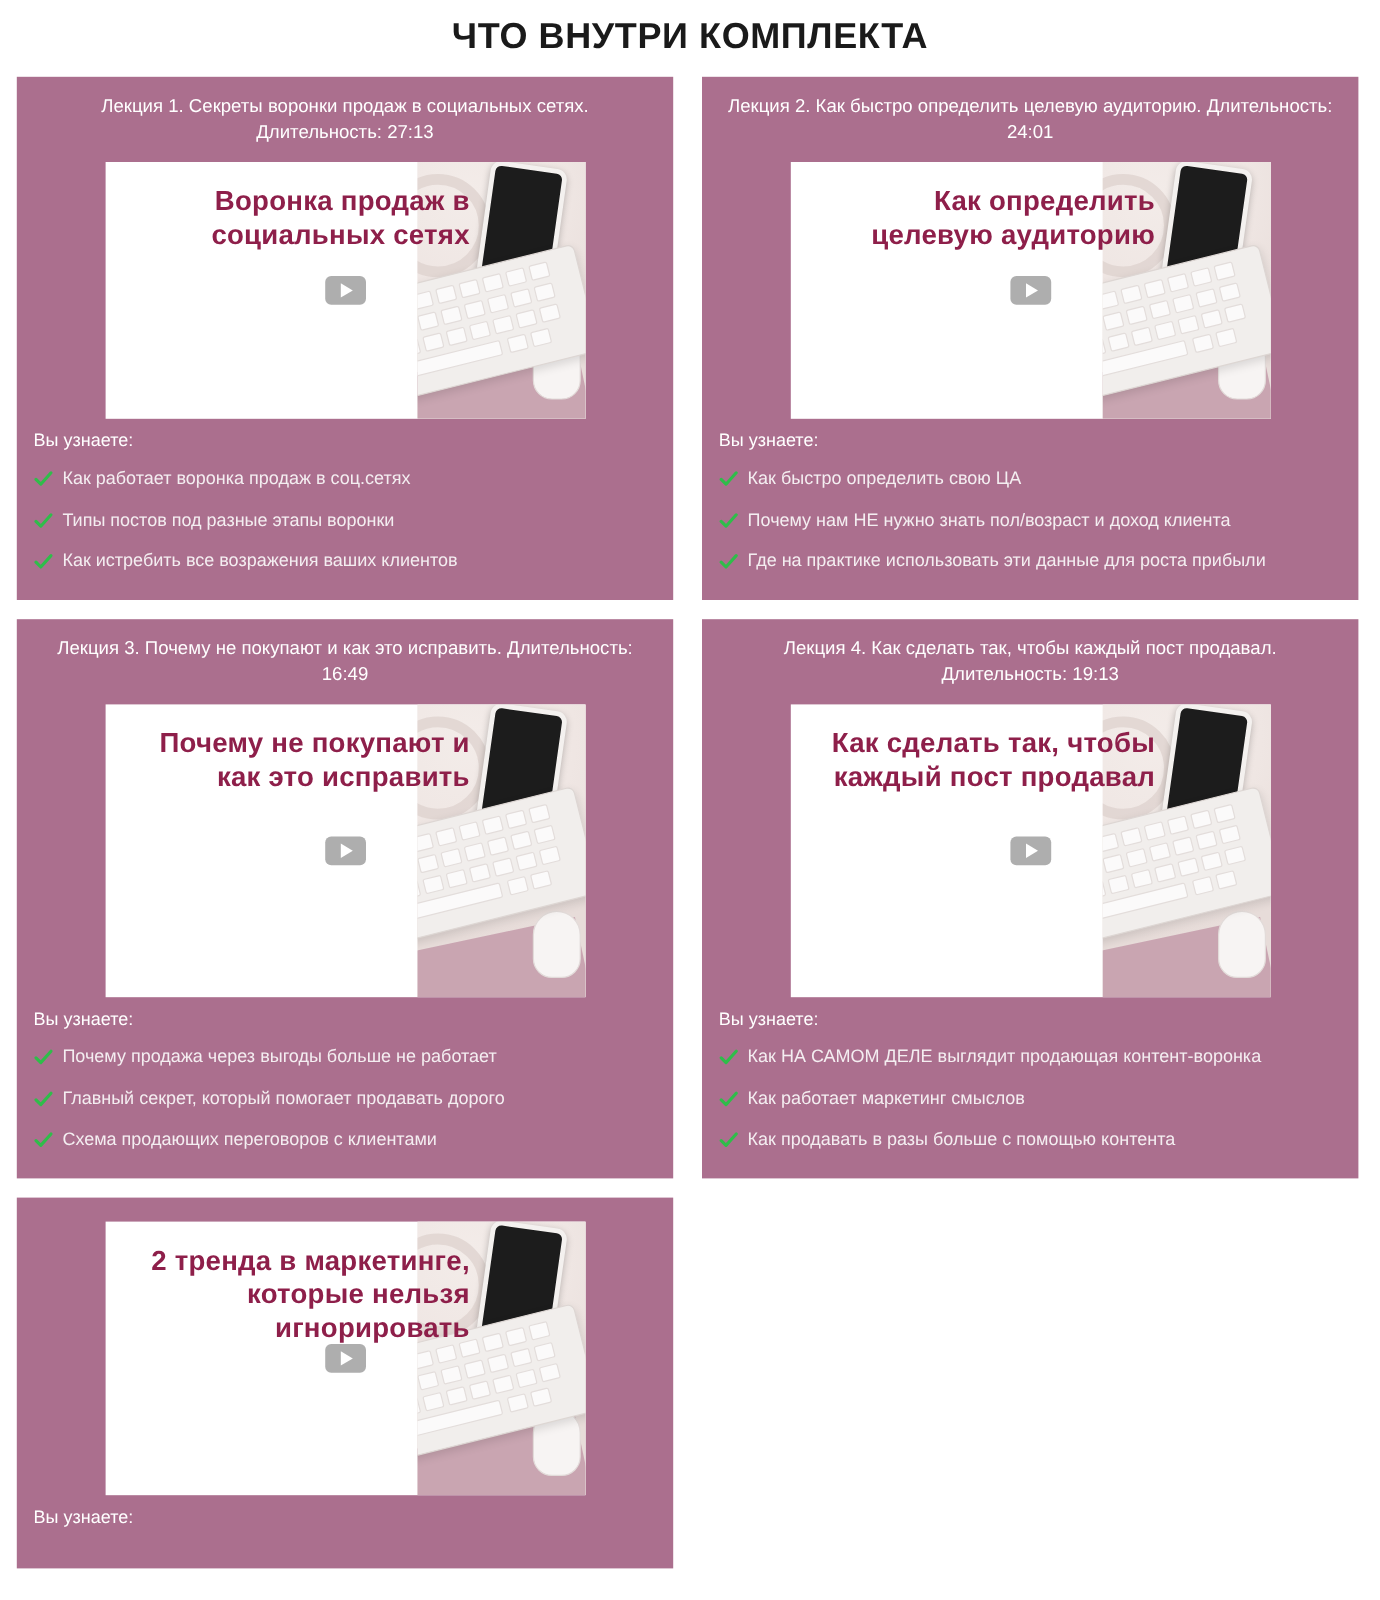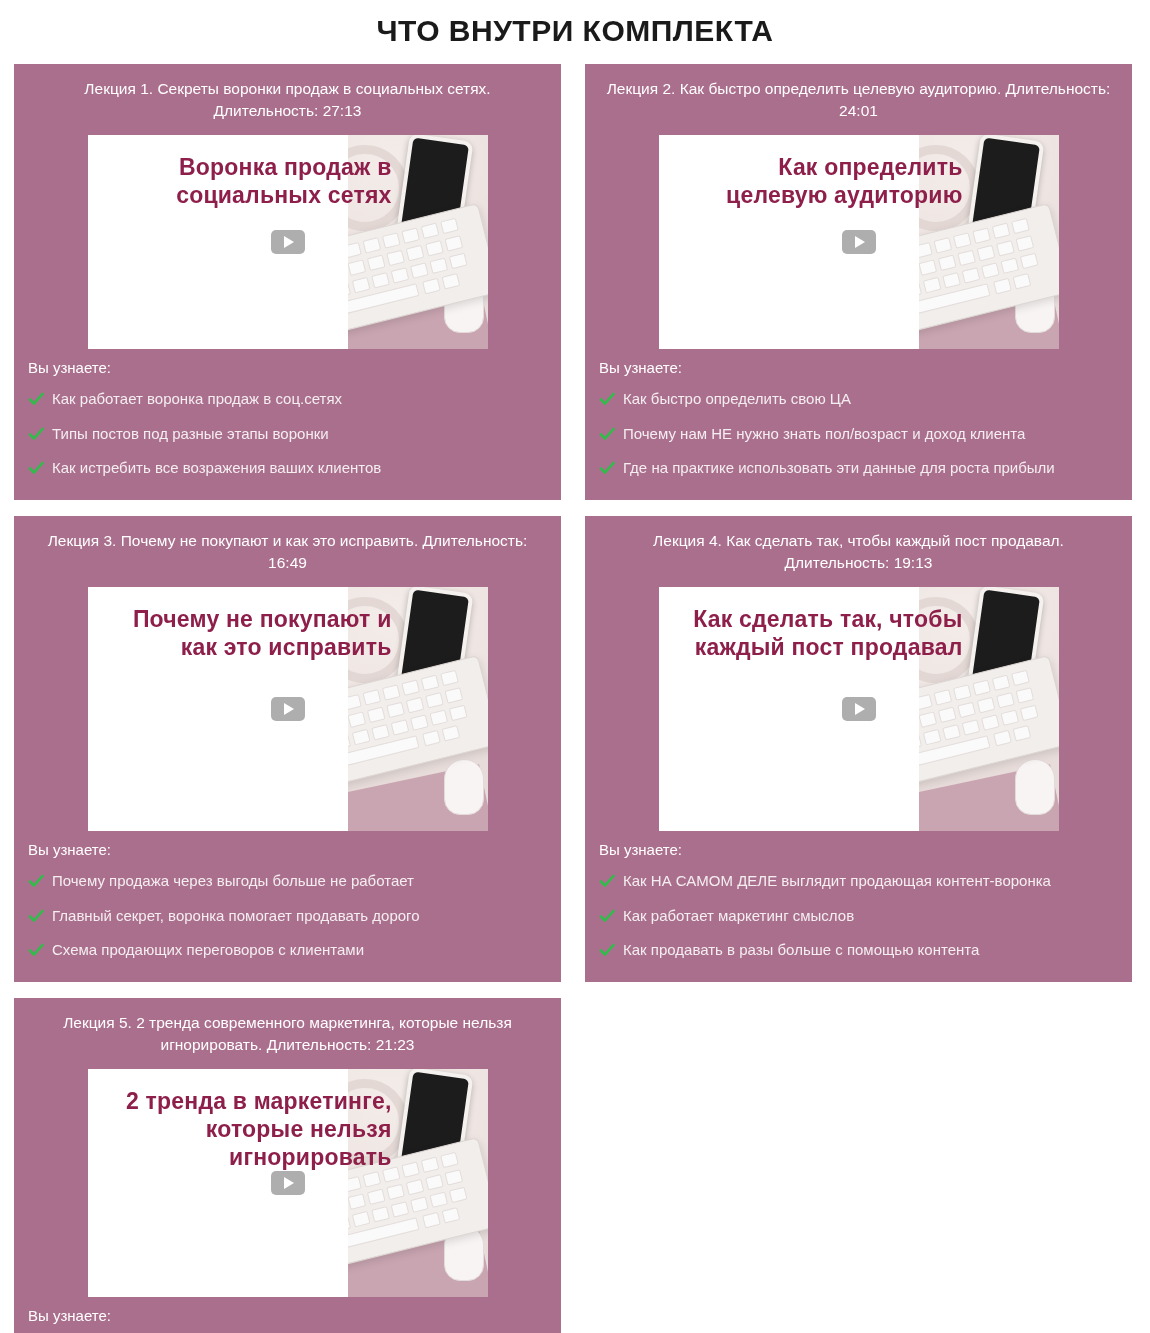--- a/index.html
+++ b/index.html
@@ -379,21 +379,21 @@
               </svg>
             </span>
           <span>Почему продажа через выгоды больше не работает</span>
         </li>
         <li>
           <span class="check">
               <svg width="16" height="16" viewBox="0 0 16 16">
                 <path d="M2 8.5 L6 12.5 L14.5 3" stroke="#2fbd4a" stroke-width="2.6" fill="none" stroke-linecap="round" stroke-linejoin="round"></path>
               </svg>
             </span>
-          <span>Главный секрет, воронка помогает продавать дорого</span>
+          <span>Главный секрет, который помогает продавать дорого</span>
         </li>
         <li>
           <span class="check">
               <svg width="16" height="16" viewBox="0 0 16 16">
                 <path d="M2 8.5 L6 12.5 L14.5 3" stroke="#2fbd4a" stroke-width="2.6" fill="none" stroke-linecap="round" stroke-linejoin="round"></path>
               </svg>
             </span>
           <span>Схема продающих переговоров с клиентами</span>
         </li>
       </ul>
@@ -460,21 +460,20 @@
               <svg width="16" height="16" viewBox="0 0 16 16">
                 <path d="M2 8.5 L6 12.5 L14.5 3" stroke="#2fbd4a" stroke-width="2.6" fill="none" stroke-linecap="round" stroke-linejoin="round"></path>
               </svg>
             </span>
           <span>Как продавать в разы больше с помощью контента</span>
         </li>
       </ul>
     </div>
 
     <div class="card">
-      <div class="card-header">Лекция 5. 2 тренда современного маркетинга, которые нельзя игнорировать. Длительность: 21:23</div>
       <div class="thumb-wrap">
         <div class="thumb" style="height:228px">
           <div class="photo">
             <div class="ring"></div>
             <div class="phone"></div>
             <div class="pad"></div>
             <div class="mouse"></div>
             <div class="keyboard">
               <i style="left:68px;top:8px"></i>
                 <i style="left:88px;top:8px"></i>

